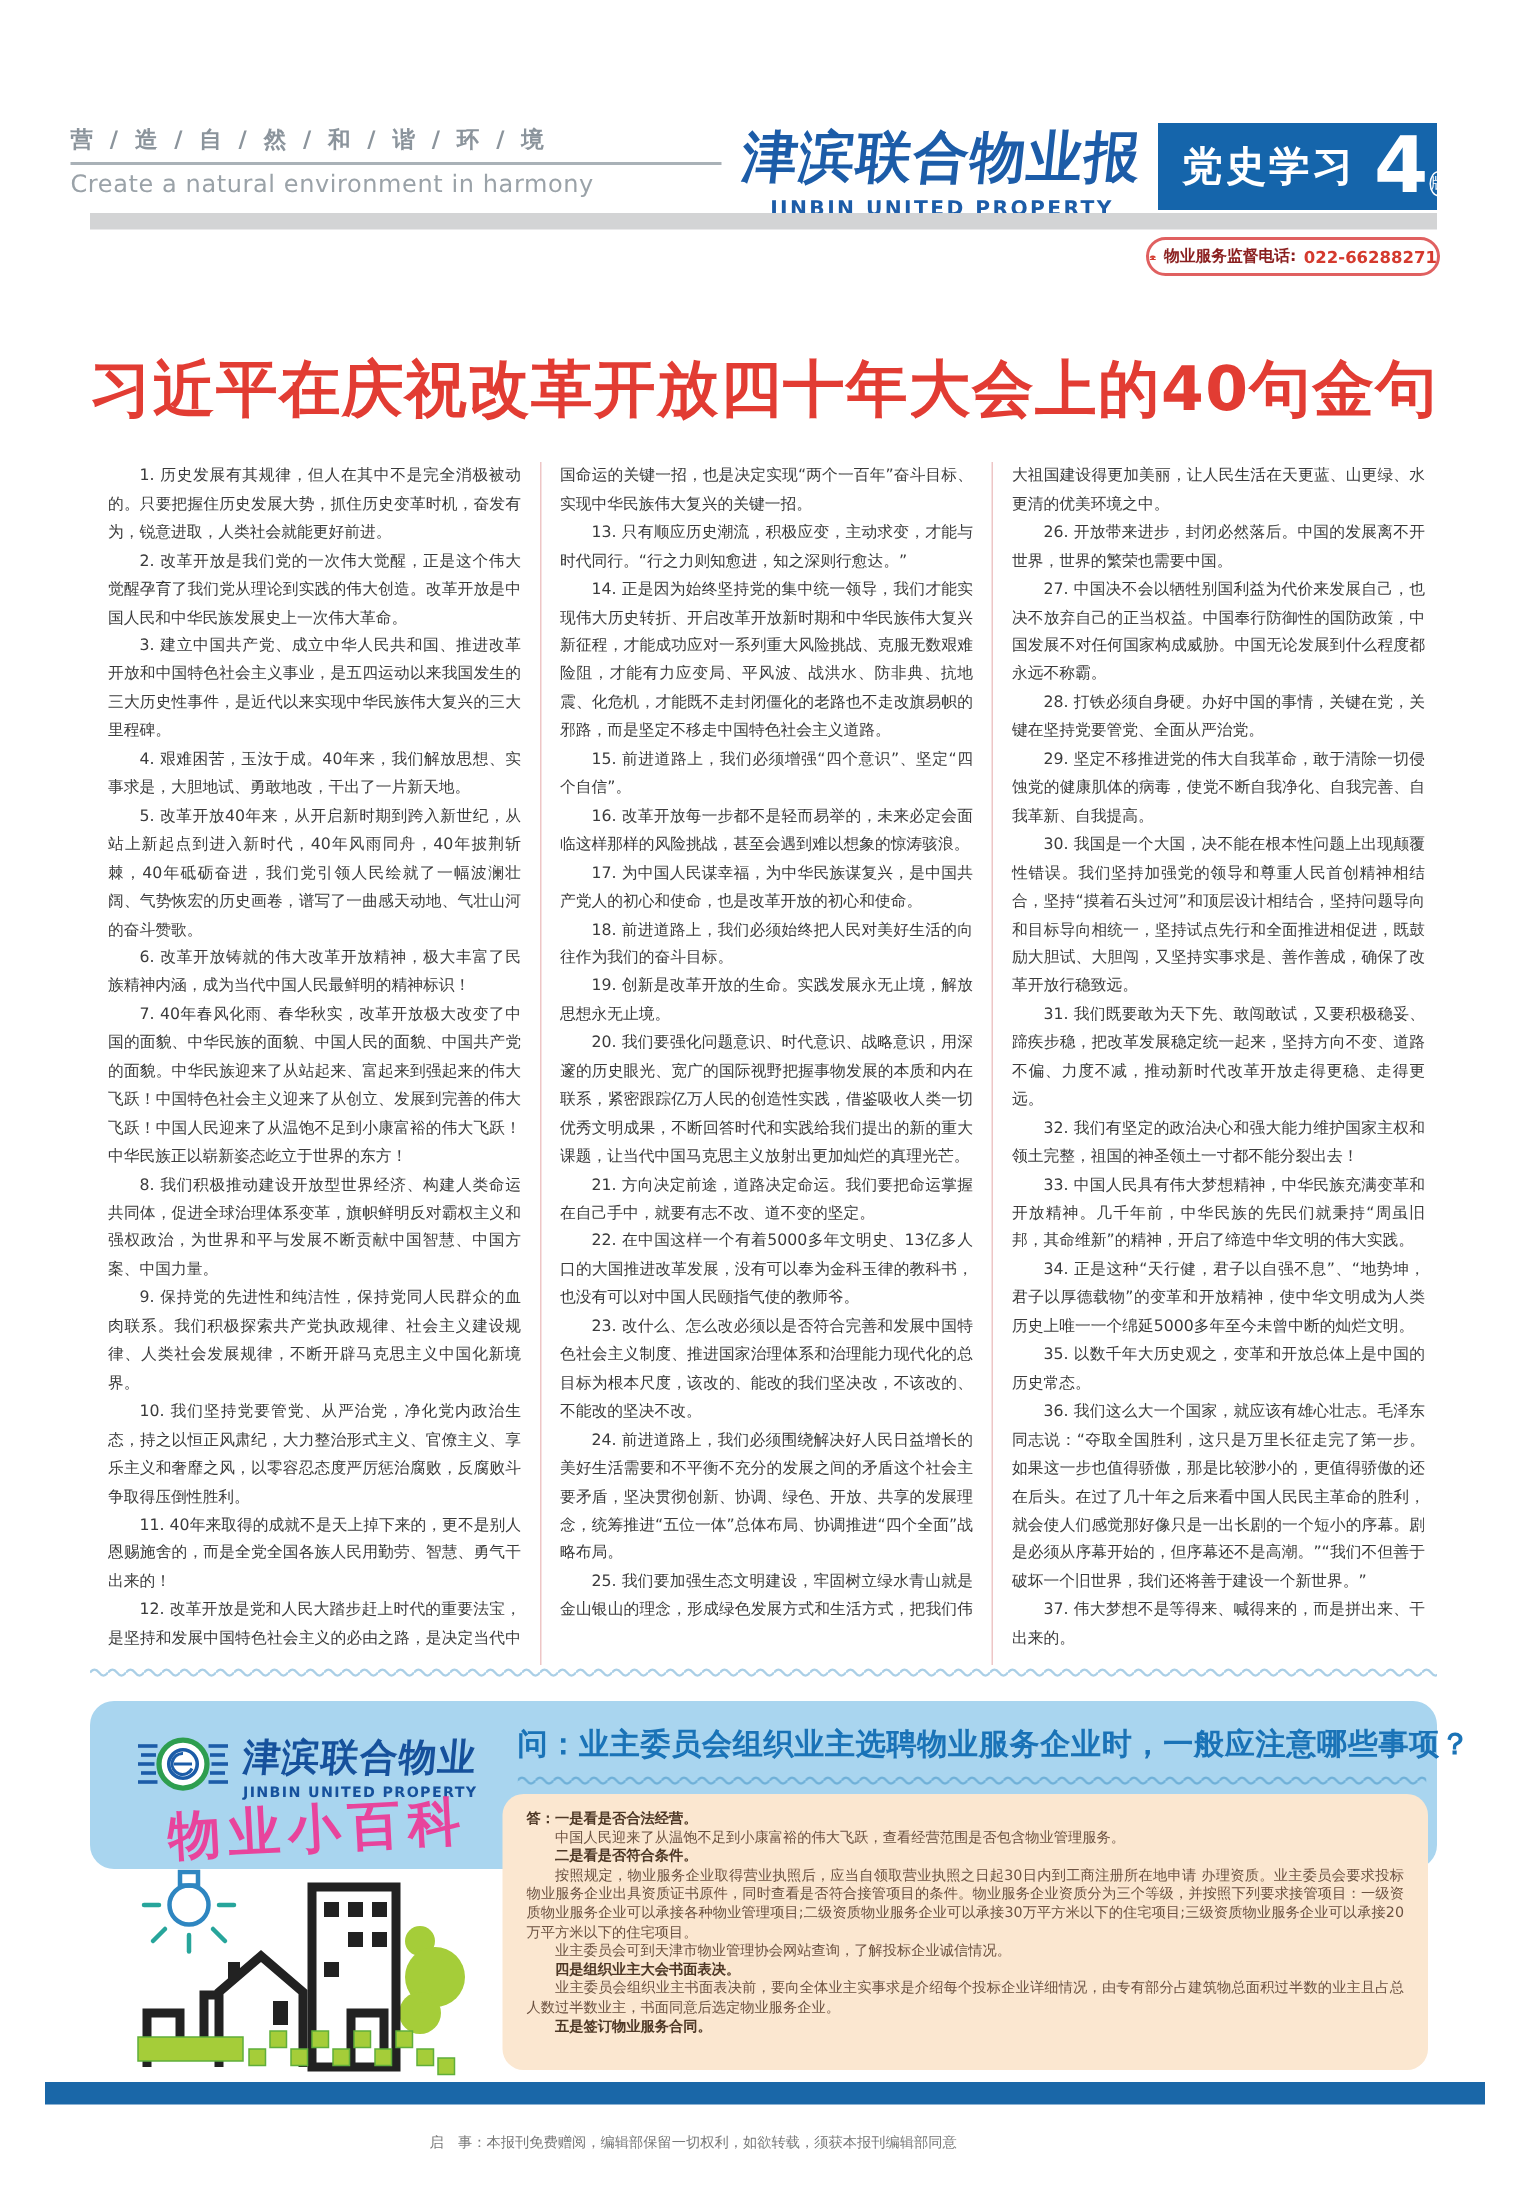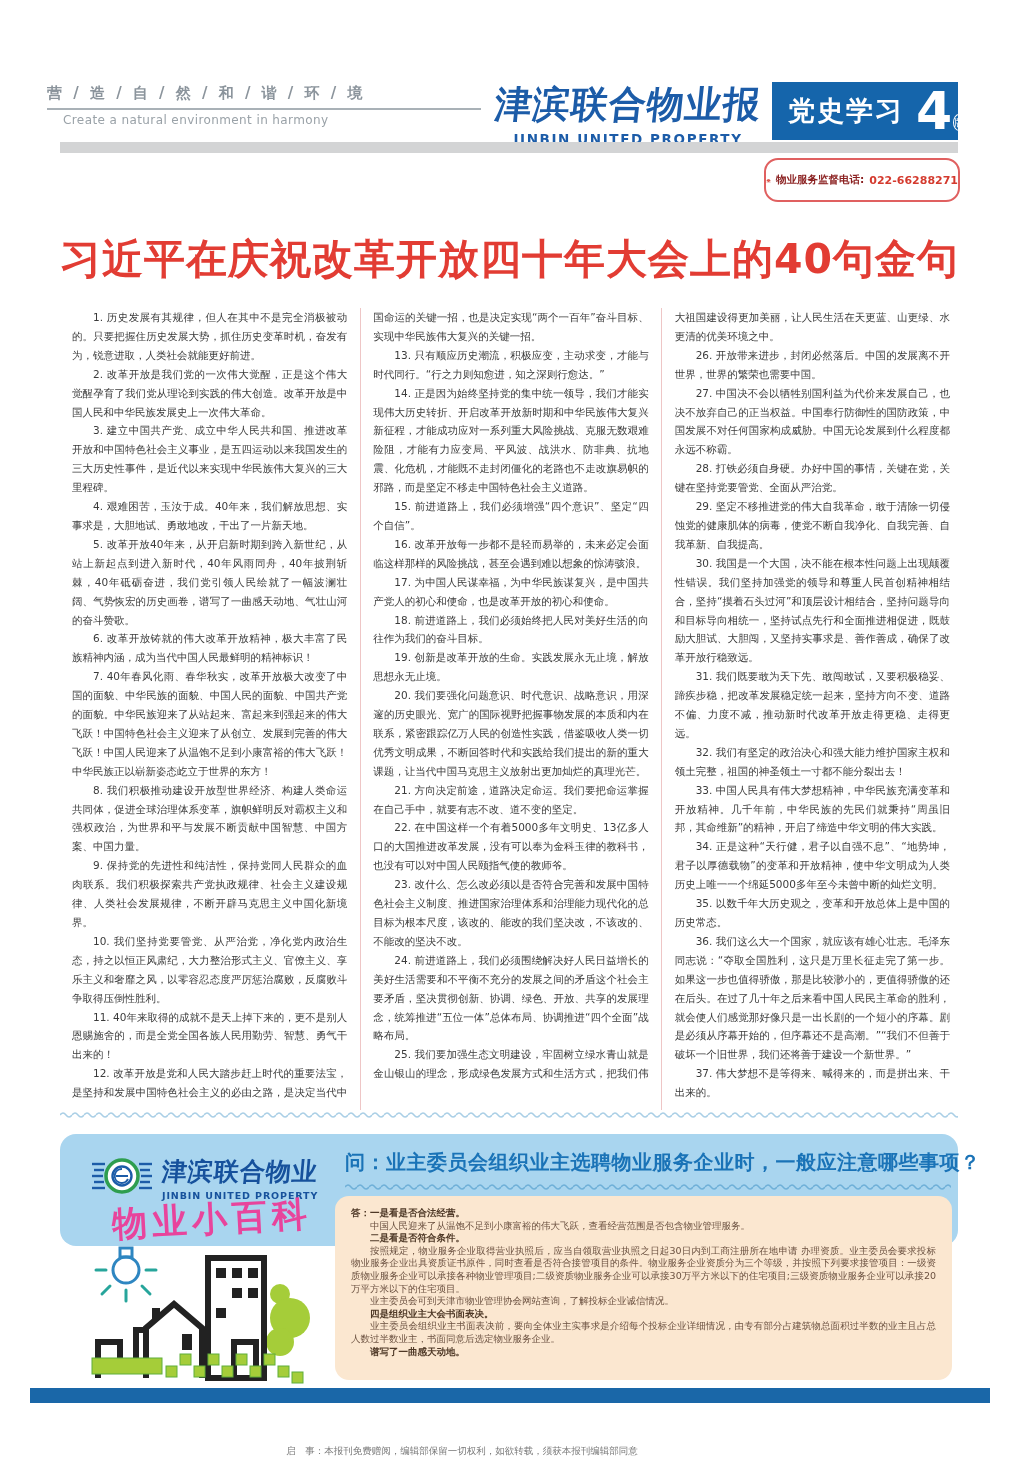--- a/index.html
+++ b/index.html
@@ -3,37 +3,37 @@
 <meta charset="utf-8">
 <style>
   html,body{margin:0;padding:0;background:#ffffff;}
   .page{position:relative;width:1020px;height:1474px;background:#ffffff;overflow:hidden;
         font-family:"DejaVu Sans","Liberation Sans",sans-serif;}
 
   
   .mh-left{position:absolute;left:47px;top:84px;width:440px;}
   .slogan{font-size:15px;font-weight:bold;color:#8b949c;letter-spacing:3px;white-space:nowrap;}
   .slogan-line{width:434px;height:2px;background:#a9b1b7;margin-top:5px;}
-  .slogan-en{font-size:12px;color:#9aa2a8;margin-top:3px;letter-spacing:.4px;margin-left:16px;}
+  .slogan-en{font-size:16px;color:#9aa2a8;margin-top:3px;letter-spacing:.4px;}
   .date-line{font-size:11.5px;color:#5e6166;font-weight:bold;margin-top:2px;}
 
   .mh-logo{position:absolute;left:492px;top:80px;width:272px;text-align:center;color:#1c5ca8;}
   .paper-name{font-size:37px;font-weight:900;letter-spacing:1px;transform:skewX(-6deg);white-space:nowrap;}
   .paper-en{font-size:13.5px;font-weight:bold;letter-spacing:1.6px;margin-top:1px;white-space:nowrap;}
 
   .section-badge{position:absolute;left:772px;top:82px;width:186px;height:58px;background:#1565ab;
                  color:#fff;display:flex;align-items:center;}
   .section-label{font-size:27px;font-weight:900;margin-left:16px;letter-spacing:2px;white-space:nowrap;}
   .page-num{font-size:52px;font-weight:900;margin-left:12px;line-height:52px;}
   .page-unit{font-size:10px;border:1.5px solid #fff;border-radius:50%;width:15px;height:15px;
              line-height:15px;text-align:center;align-self:flex-end;margin:0 0 9px 1px;}
 
   .gray-bar{position:absolute;left:60px;top:142px;width:898px;height:11px;background:#d3d4d5;}
 
-  .hotline{position:absolute;left:764px;top:158px;width:196px;height:44px;border:2px solid #e06060;
+  .hotline{position:absolute;left:764px;top:158px;width:196px;height:26px;border:2px solid #e06060;
            border-radius:14px;background:#fff;display:flex;align-items:center;justify-content:center;
            gap:5px;white-space:nowrap;box-sizing:border-box;}
   .hotline-label{font-size:10.5px;color:#8a1f1f;font-weight:bold;}
   .hotline-number{font-size:11px;color:#d43a2e;font-weight:bold;}
 
   
   .headline{position:absolute;left:60px;top:232px;width:898px;margin:0;text-align:center;
             font-size:41px;font-weight:900;color:#e23c33;letter-spacing:1px;white-space:nowrap;}
   .columns{position:absolute;left:72px;top:308px;width:878px;height:802px;
            column-count:3;column-gap:26px;column-rule:1px solid #eec6c6;overflow:hidden;}
@@ -55,21 +55,21 @@
   .answer-box{position:absolute;left:335px;top:1196px;width:617px;height:184px;background:#fbe7d0;
               border-radius:14px;padding:11px 16px;box-sizing:border-box;overflow:hidden;}
   .ans-p{font-size:9.5px;line-height:12.6px;color:#6b5140;margin:0;text-indent:2em;text-align:justify;}
   .ans-p.bold{font-weight:bold;color:#4e3826;}
   .ans-p.first{text-indent:0;}
   .illustration{position:absolute;left:84px;top:1246px;}
 
   
   .blue-bar{position:absolute;left:30px;top:1388px;width:960px;height:15px;background:#1a67a8;}
   .foot-1{position:absolute;left:0;top:1408px;width:1020px;text-align:center;font-size:9.5px;color:#787878;}
-  .foot-2{position:absolute;left:0;top:1422px;width:924px;text-align:center;font-size:9.5px;color:#787878;margin-top:23px;}
+  .foot-2{position:absolute;left:0;top:1422px;width:924px;text-align:center;font-size:9.5px;color:#787878;}
 </style>
 </head>
 <body>
 
 <div class="page">
 
   <div class="mh-left">
     <div class="slogan">营 / 造 / 自 / 然 / 和 / 谐 / 环 / 境</div>
     <div class="slogan-line"></div>
     <div class="slogan-en">Create a natural environment in harmony</div>
@@ -187,21 +187,21 @@
   </svg>
 
   <div class="answer-box" id="answer-box">
       <p class="ans-p bold first">答：一是看是否合法经营。</p>
       <p class="ans-p">中国人民迎来了从温饱不足到小康富裕的伟大飞跃，查看经营范围是否包含物业管理服务。</p>
       <p class="ans-p bold">二是看是否符合条件。</p>
       <p class="ans-p">按照规定，物业服务企业取得营业执照后，应当自领取营业执照之日起30日内到工商注册所在地申请 办理资质。业主委员会要求投标物业服务企业出具资质证书原件，同时查看是否符合接管项目的条件。物业服务企业资质分为三个等级，并按照下列要求接管项目：一级资质物业服务企业可以承接各种物业管理项目;二级资质物业服务企业可以承接30万平方米以下的住宅项目;三级资质物业服务企业可以承接20万平方米以下的住宅项目。</p>
       <p class="ans-p">业主委员会可到天津市物业管理协会网站查询，了解投标企业诚信情况。</p>
       <p class="ans-p bold">四是组织业主大会书面表决。</p>
       <p class="ans-p">业主委员会组织业主书面表决前，要向全体业主实事求是介绍每个投标企业详细情况，由专有部分占建筑物总面积过半数的业主且占总人数过半数业主，书面同意后选定物业服务企业。</p>
-      <p class="ans-p bold">谱写了一曲感天动地。</p>
+      <p class="ans-p bold">五是签订物业服务合同。</p>
     </div>
 
   <svg class="illustration" width="252" height="142" viewBox="0 0 252 142">
 
     <g>
       <circle cx="196" cy="48" r="10" fill="#a5cd39"></circle>
       <circle cx="206" cy="72" r="20" fill="#a5cd39"></circle>
       <circle cx="196" cy="96" r="14" fill="#a5cd39"></circle>
     </g>
 

